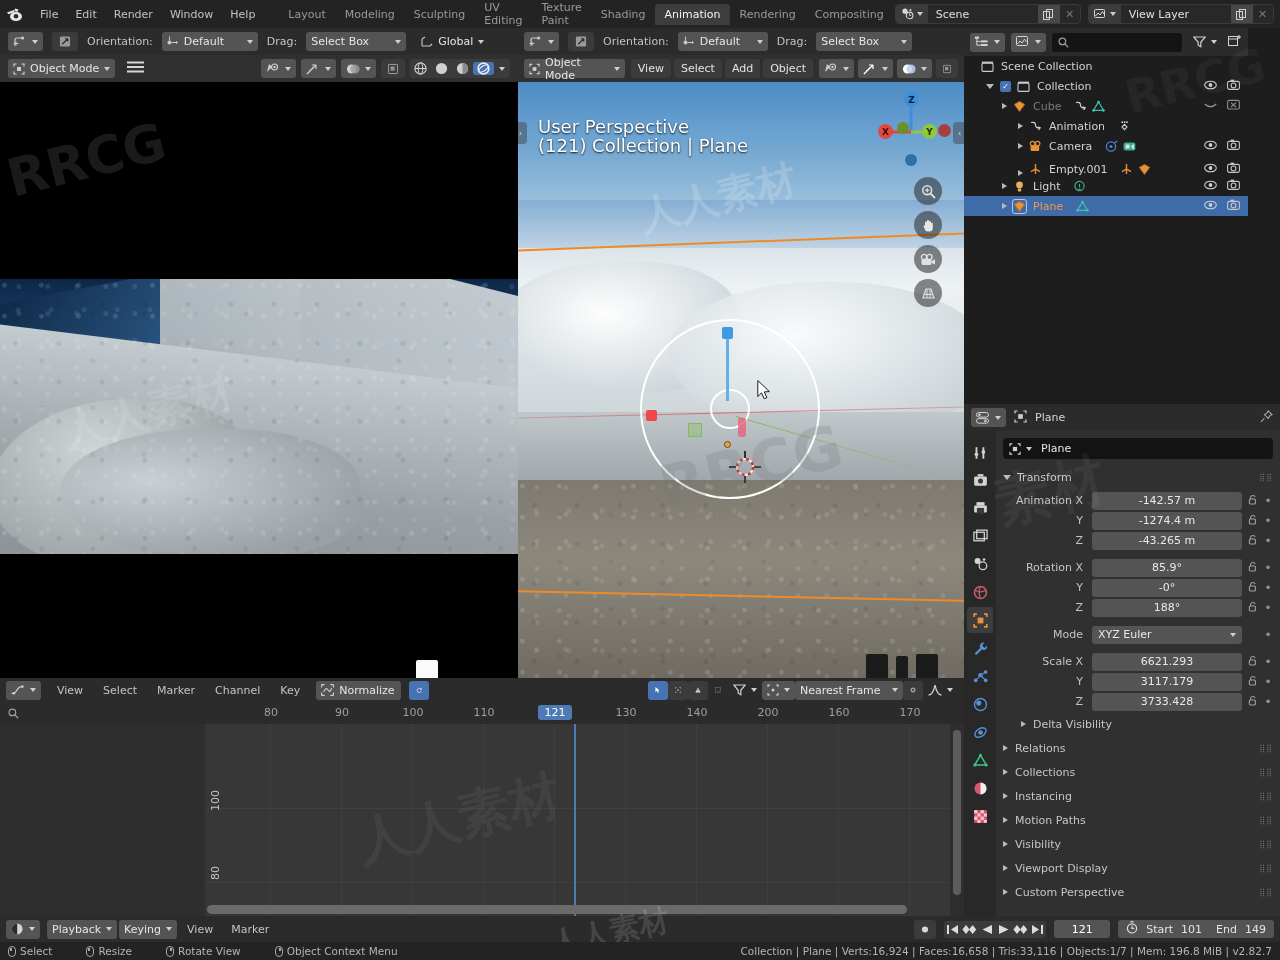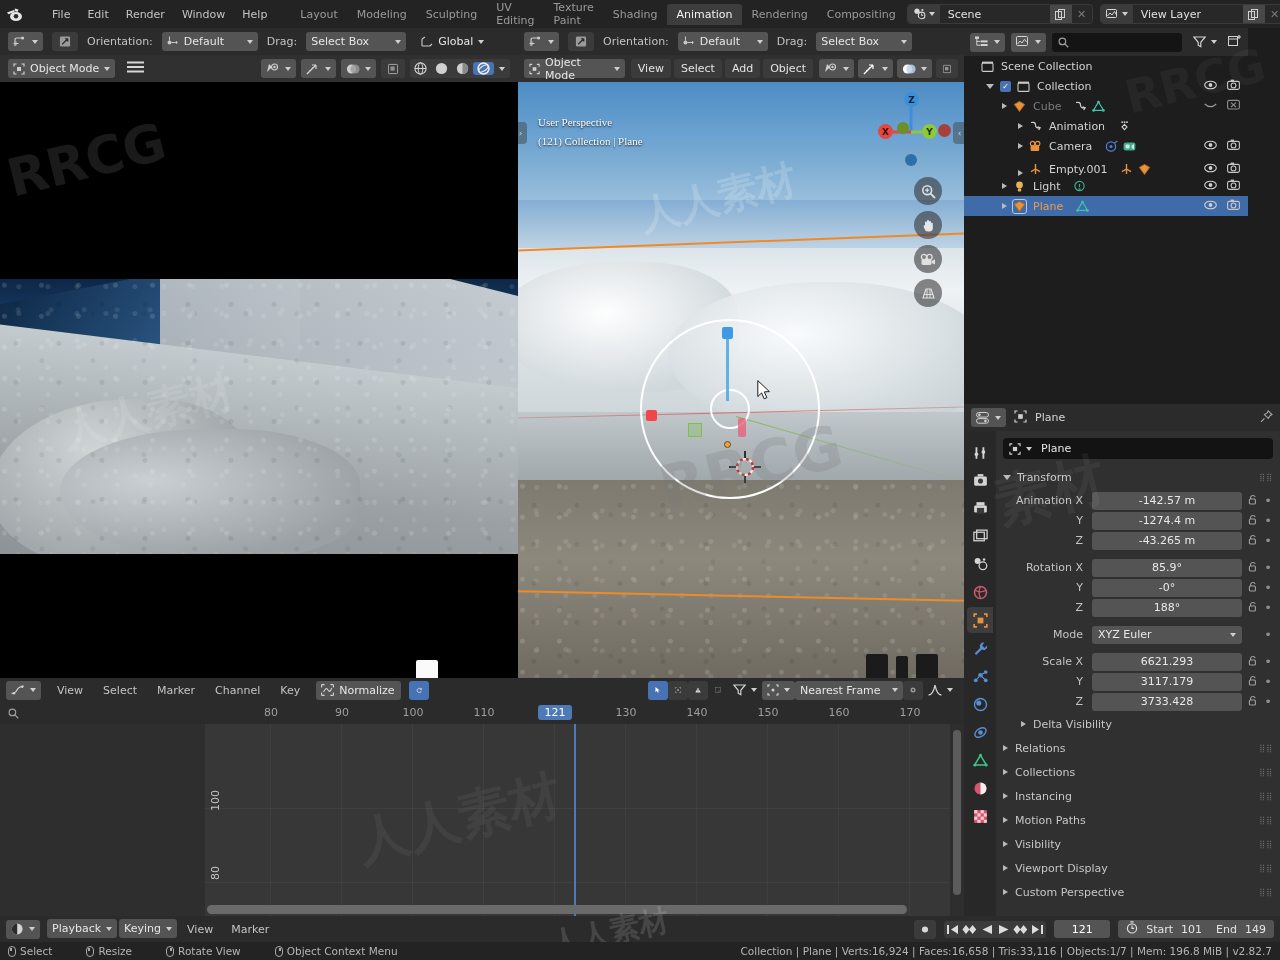--- a/index.html
+++ b/index.html
@@ -120,41 +120,41 @@
                              radial-gradient(circle at 82% 74%, rgba(0,0,0,.2) 0 2px, transparent 3px),
                              radial-gradient(circle at 55% 88%, rgba(255,255,255,.3) 0 2px, transparent 3px);
             background-size:37px 31px, 43px 39px, 29px 27px, 51px 47px, 33px 35px; }
   .outline { position:absolute; height:2px; background:#f08a26; }
 
   .navbtn { width:28px;height:28px;border-radius:50%; background:rgba(40,40,40,.55);
             display:flex;align-items:center;justify-content:center; color:#d9d9d9; font-size:13px; }
   .axisball { position:absolute; width:15px;height:15px;border-radius:50%; display:flex;
               align-items:center;justify-content:center; font-size:9px; font-weight:bold; color:#111; }
 
-  .overlayTxt { position:absolute; color:#fff; font-size:11px; text-shadow:0 1px 2px rgba(0,0,0,.9);font-family:Liberation Serif, serif; }
+  .overlayTxt { position:absolute; color:#fff; font-size:18px; text-shadow:0 1px 2px rgba(0,0,0,.9); }
   .keyblock { background:#1b1b1b; border-radius:2px; }
 
   .wm { position:absolute; color:rgba(255,255,255,.10); font-weight:bold;
         pointer-events:none; user-select:none; white-space:nowrap; }
 </style>
 </head>
 <body>
 
 <div id="app">
 
   <div id="topbar">
     <div class="logo">
       <svg width="17" height="15" viewBox="0 0 17 15">
         <ellipse cx="10" cy="9.5" rx="6" ry="4.6" fill="#e6e6e6"></ellipse>
         <circle cx="10" cy="9.3" r="2.3" fill="#2b2b2b"></circle>
         <path d="M1 5.5 L8 3 L8.6 5 L2.4 7.2 Z" fill="#e6e6e6"></path>
         <path d="M9 1.5 L12.5 2.5 L11.5 5 L8.5 4 Z" fill="#e6e6e6"></path>
       </svg>
     </div>
-    <div id="topMenus" style="display:flex;gap:1px;margin-left:19px;">
+    <div id="topMenus" style="display:flex;gap:1px;margin-left:7px;">
         <div class="menu">File</div>
         <div class="menu">Edit</div>
         <div class="menu">Render</div>
         <div class="menu">Window</div>
         <div class="menu">Help</div>
       </div>
     <div class="wstabs" id="wsTabs">
         <div class="wstab">Layout</div>
         <div class="wstab">Modeling</div>
         <div class="wstab">Sculpting</div>
@@ -1180,21 +1180,21 @@
     <div id="grChan"></div>
 
     <div id="grRuler">
         <div style="position: absolute; left: 49px; top: 4px; width: 34px; text-align: center; font-size: 11px; color: rgb(158, 158, 158);">80</div>
         <div style="position: absolute; left: 120px; top: 4px; width: 34px; text-align: center; font-size: 11px; color: rgb(158, 158, 158);">90</div>
         <div style="position: absolute; left: 191px; top: 4px; width: 34px; text-align: center; font-size: 11px; color: rgb(158, 158, 158);">100</div>
         <div style="position: absolute; left: 262px; top: 4px; width: 34px; text-align: center; font-size: 11px; color: rgb(158, 158, 158);">110</div>
         <div style="position: absolute; left: 333px; top: 3px; width: 34px; text-align: center; font-size: 11px; color: rgb(255, 255, 255); background: rgb(78, 122, 181); border-radius: 3px; padding: 1px 0px;">121</div>
         <div style="position: absolute; left: 404px; top: 4px; width: 34px; text-align: center; font-size: 11px; color: rgb(158, 158, 158);">130</div>
         <div style="position: absolute; left: 475px; top: 4px; width: 34px; text-align: center; font-size: 11px; color: rgb(158, 158, 158);">140</div>
-        <div style="position: absolute; left: 546px; top: 4px; width: 34px; text-align: center; font-size: 11px; color: rgb(158, 158, 158);">150</div>
+        <div style="position: absolute; left: 546px; top: 4px; width: 34px; text-align: center; font-size: 11px; color: rgb(158, 158, 158);">200</div>
         <div style="position: absolute; left: 617px; top: 4px; width: 34px; text-align: center; font-size: 11px; color: rgb(158, 158, 158);">160</div>
         <div style="position: absolute; left: 688px; top: 4px; width: 34px; text-align: center; font-size: 11px; color: rgb(158, 158, 158);">170</div>
       </div>
     <div id="grArea">
       <div id="grGrid">
           <div style="position: absolute; left: 65px; top: 0px; width: 1px; height: 192px; background: rgba(255, 255, 255, 0.043);"></div>
           <div style="position: absolute; left: 136px; top: 0px; width: 1px; height: 192px; background: rgba(255, 255, 255, 0.043);"></div>
           <div style="position: absolute; left: 207px; top: 0px; width: 1px; height: 192px; background: rgba(255, 255, 255, 0.043);"></div>
           <div style="position: absolute; left: 278px; top: 0px; width: 1px; height: 192px; background: rgba(255, 255, 255, 0.043);"></div>
           <div style="position: absolute; left: 349px; top: 0px; width: 1px; height: 192px; background: rgba(255, 255, 255, 0.043);"></div>
@@ -1222,21 +1222,21 @@
   </div>
 
   <div id="tl">
     <div class="dd">
       <svg width="13" height="12" viewBox="0 0 13 12">
           <circle cx="6.2" cy="6" r="5.4" fill="#d4d4d4"></circle>
           <path d="M6.2 0.6 A5.4 5.4 0 0 0 6.2 11.4 Z" fill="#2b2b2b"></path>
         </svg>
       <span class="chev"></span>
     </div>
-    <div id="tlMenus" style="display:flex;gap:2px;align-items:flex-start;">
+    <div id="tlMenus" style="display:flex;gap:2px;align-items:center;">
         <div class="dd">
           <span>Playback</span>
           <span class="chev"></span>
         </div>
         <div class="dd">
           <span>Keying</span>
           <span class="chev"></span>
         </div>
         <div class="menu">
           <span>View</span>

